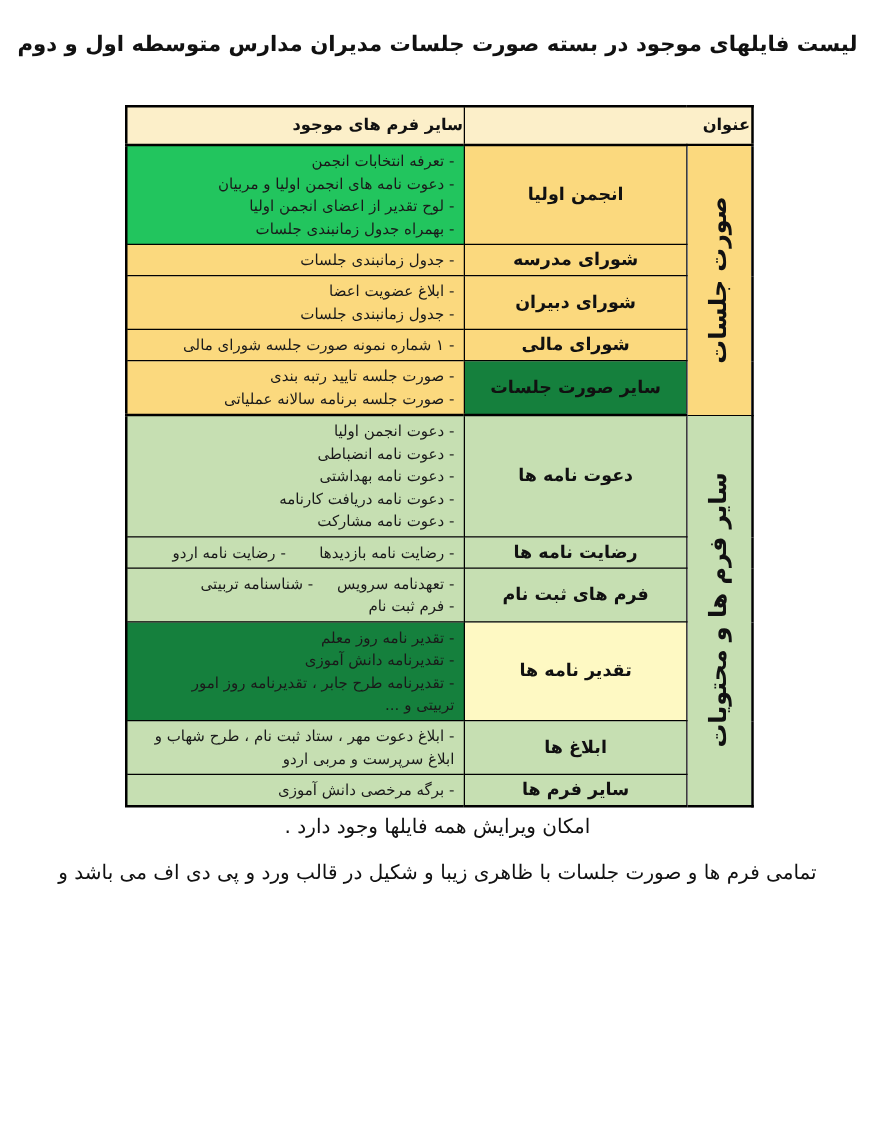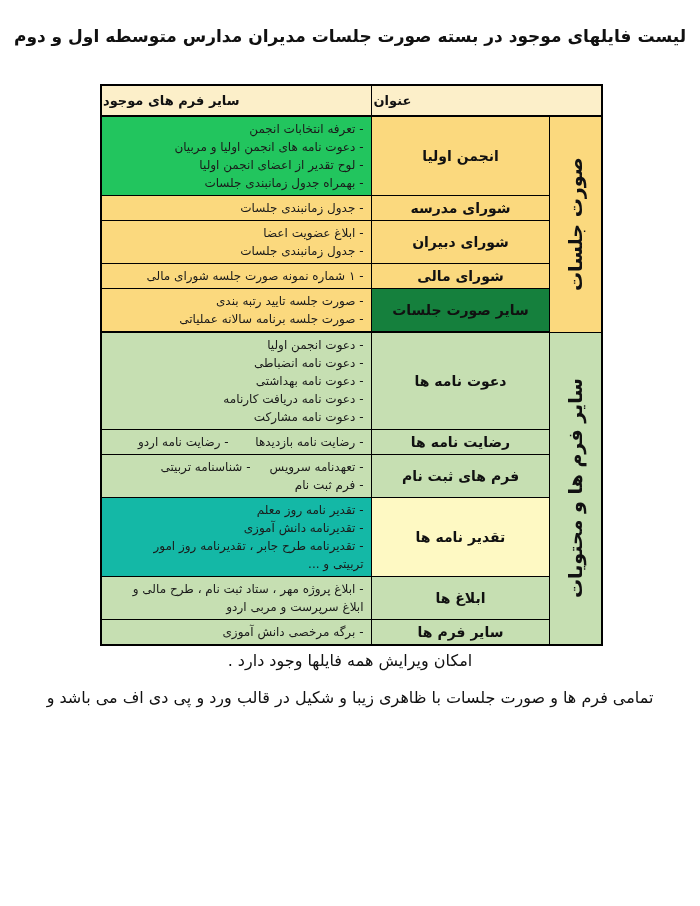--- a/index.html
+++ b/index.html
@@ -26,21 +26,21 @@
     width:503px;
     table-layout:fixed;
     direction:rtl;
     border:2px solid var(--border,#000);
   }
   table.files td{ border:1px solid var(--border,#000); }
 
   td.hcell{
     background:var(--header-bg,#FCEFC9);
     font-weight:bold; font-size:13px;
-    text-align:left; height:27px;
+    text-align:right; height:27px;
     border-bottom-width:2px !important;
   }
 
   td.side{
     position:relative;
     border-right-width:2px;
     border-left-width:2px;
     border-bottom-width:2px;
   }
   span.vert{
@@ -165,30 +165,30 @@
           </tr>
           <tr>
             <td class="rtitle" style="background: rgb(198, 223, 178);">فرم های ثبت نام</td>
             <td class="ritems" style="background: rgb(198, 223, 178);">
               <div class="item-line">- تعهدنامه سرویس     - شناسنامه تربیتی</div>
               <div class="item-line">- فرم ثبت نام</div>
             </td>
           </tr>
           <tr>
             <td class="rtitle" style="background: #fef9c3;">تقدیر نامه ها</td>
-            <td class="ritems" style="background: #14b8a6; padding-left: 40px;">
+            <td class="ritems" style="background: #15803d; padding-left: 40px;">
               <div class="item-line">- تقدیر نامه روز معلم</div>
               <div class="item-line">- تقدیرنامه دانش آموزی</div>
               <div class="item-line">- تقدیرنامه طرح جابر ، تقدیرنامه روز امور تربیتی و ...</div>
             </td>
           </tr>
           <tr>
             <td class="rtitle" style="background: rgb(198, 223, 178);">ابلاغ ها</td>
             <td class="ritems" style="background: rgb(198, 223, 178);">
-              <div class="item-line">- ابلاغ پروژه مهر ، ستاد ثبت نام ، طرح مالی و ابلاغ سرپرست و مربی اردو</div>
+              <div class="item-line">- ابلاغ دعوت مهر ، ستاد ثبت نام ، طرح شهاب و ابلاغ سرپرست و مربی اردو</div>
             </td>
           </tr>
           <tr class="last-row">
             <td class="rtitle" style="background: rgb(198, 223, 178);">سایر فرم ها</td>
             <td class="ritems" style="background: rgb(198, 223, 178);">
               <div class="item-line">- برگه مرخصی دانش آموزی</div>
             </td>
           </tr>
         </tbody>
     </table>

